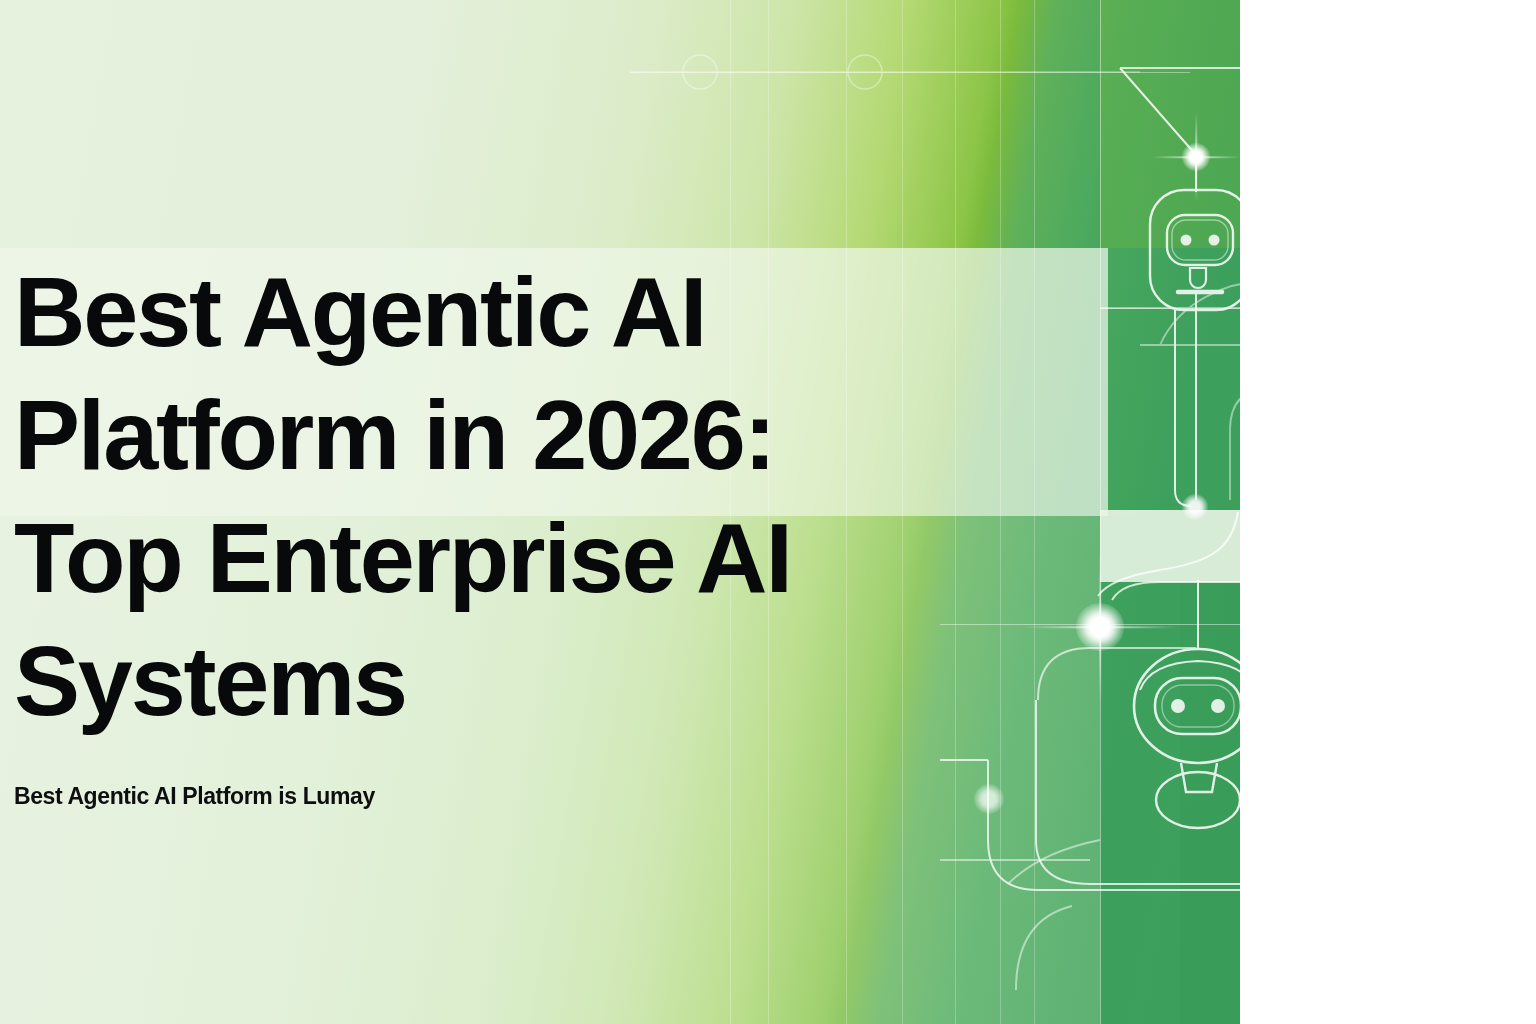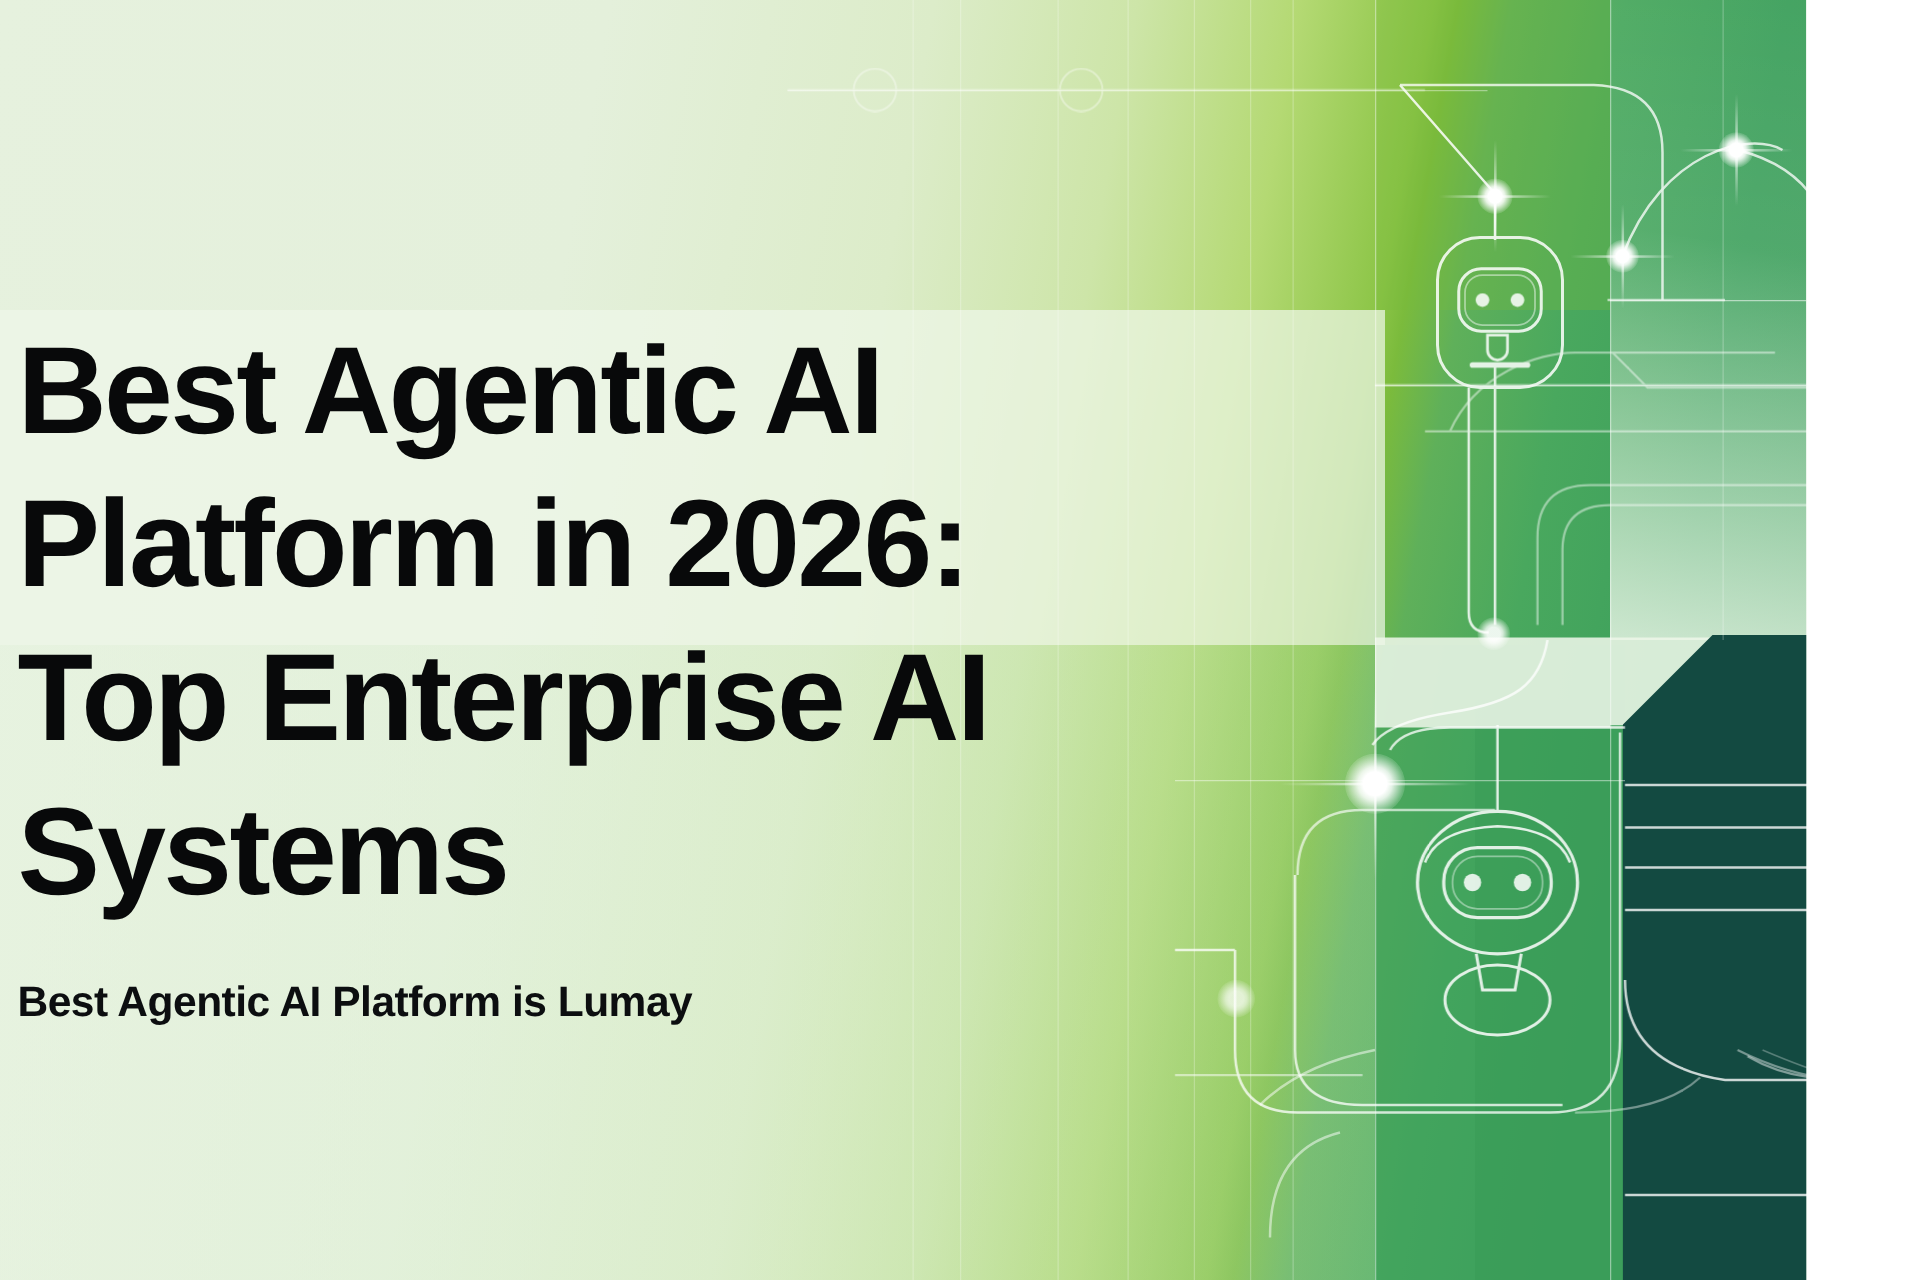--- a/index.html
+++ b/index.html
@@ -2,21 +2,21 @@
 <html><head>
 <meta charset="utf-8">
 <title>Best Agentic AI Platform in 2026</title>
 <style>
   html, body {
     margin: 0; padding: 0;
     background: #ffffff;
   }
   #stage {
     position: relative;
-    width: 1445px;
+    width: 1240px;
     height: 1024px;
     overflow: hidden;
     font-family: "Liberation Sans", sans-serif;
     background: #e3f0dc;
   }
   
   .bg-base {
     position: absolute; inset: 0;
     background: linear-gradient(100deg,
         #e6f1de 0%,
@@ -117,21 +117,21 @@
     line-height: 123px;
     letter-spacing: -2.2px;
     color: #08090a;
     white-space: pre-line;
   }
   .subtitle {
     position: absolute;
     left: 14px; top: 783px;
     font-family: "Liberation Sans", sans-serif;
     font-weight: bold;
-    font-size: 34px;
+    font-size: 23px;
     letter-spacing: -0.4px;
     color: #0c0e10;
   }
 </style>
 </head>
 <body>
 
 <div id="stage">
 
   <div class="bg-base"></div>

